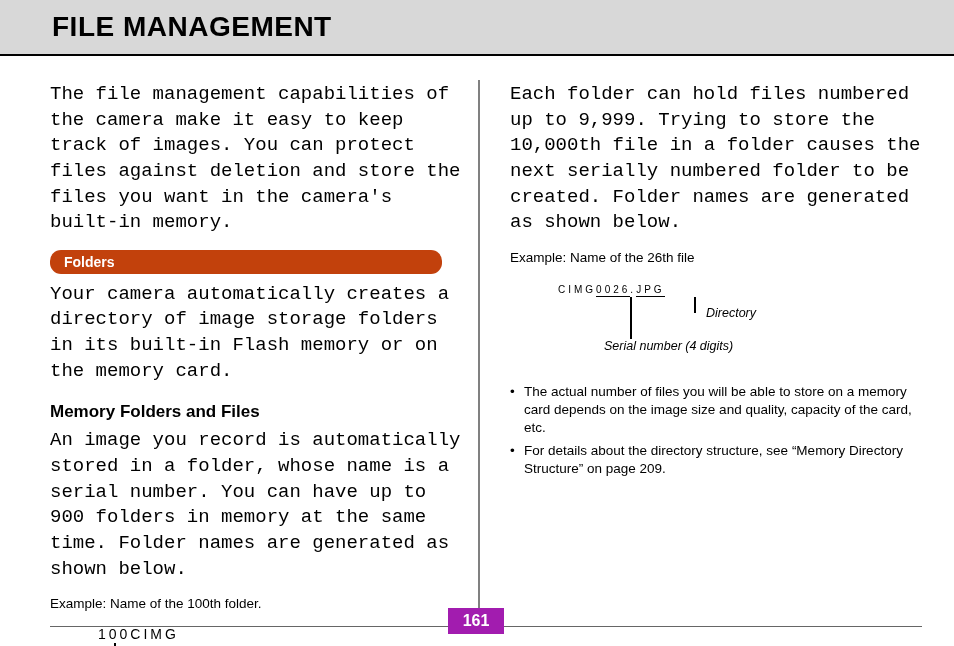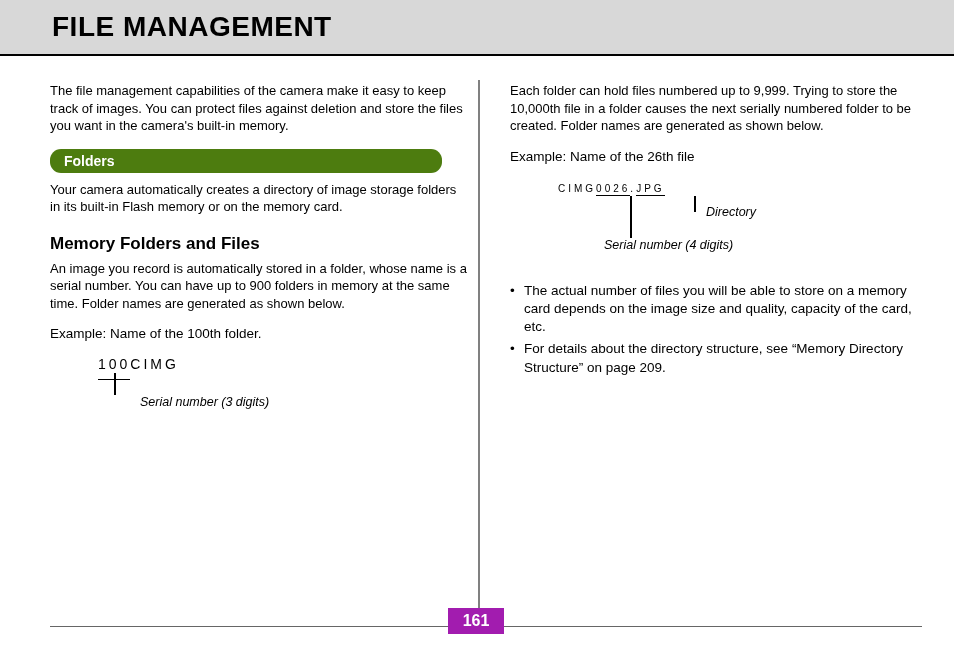--- a/index.html
+++ b/index.html
@@ -9,23 +9,23 @@
   .header-bar { width: 100%; height: 56px; background: #d8d8d8; display: flex; align-items: center; padding-left: 52px; border-bottom: 2px solid #000000; }
   .header-title { font-size: 28px; font-weight: bold; letter-spacing: 0.5px; }
 
   .content { position: absolute; top: 82px; left: 50px; right: 32px; bottom: 36px; }
   .col { width: 420px; position: absolute; top: 0; }
   .col-left { left: 0; }
   .col-right { left: 460px; }
 
   .divider { position: absolute; left: 428px; top: -2px; width: 2px; height: 542px; background: #808080; }
 
-  .para { font-size: 13px; line-height: 1.35; margin-bottom: 14px; }
+  .para { font-size: 19px; line-height: 1.35; margin-bottom: 14px; font-family: Liberation Mono, monospace; }
 
-  .pill { background: #4d7c0f; color: #fff; font-size: 14px; font-weight: bold; padding: 4px 14px; border-radius: 11px; margin-top: 12px; margin-bottom: 8px; width: 392px; }
+  .pill { background: #c2410c; color: #fff; font-size: 14px; font-weight: bold; padding: 4px 14px; border-radius: 11px; margin-top: 12px; margin-bottom: 8px; width: 392px; }
 
   .sub-h { font-size: 17px; font-weight: bold; margin-top: 18px; margin-bottom: 6px; }
 
   .example-line { font-size: 13.5px; margin-top: 10px; margin-bottom: 14px; }
 
   
   .folder-diag { margin-left: 48px; position: relative; height: 70px; }
   .folder-name { font-size: 14px; letter-spacing: 3px; }
   .folder-name .under { border-bottom: 1px solid #000; padding-bottom: 7px; }
   .folder-stem { position: absolute; left: 16px; top: 18px; width: 1.5px; height: 22px; background: #000; }

